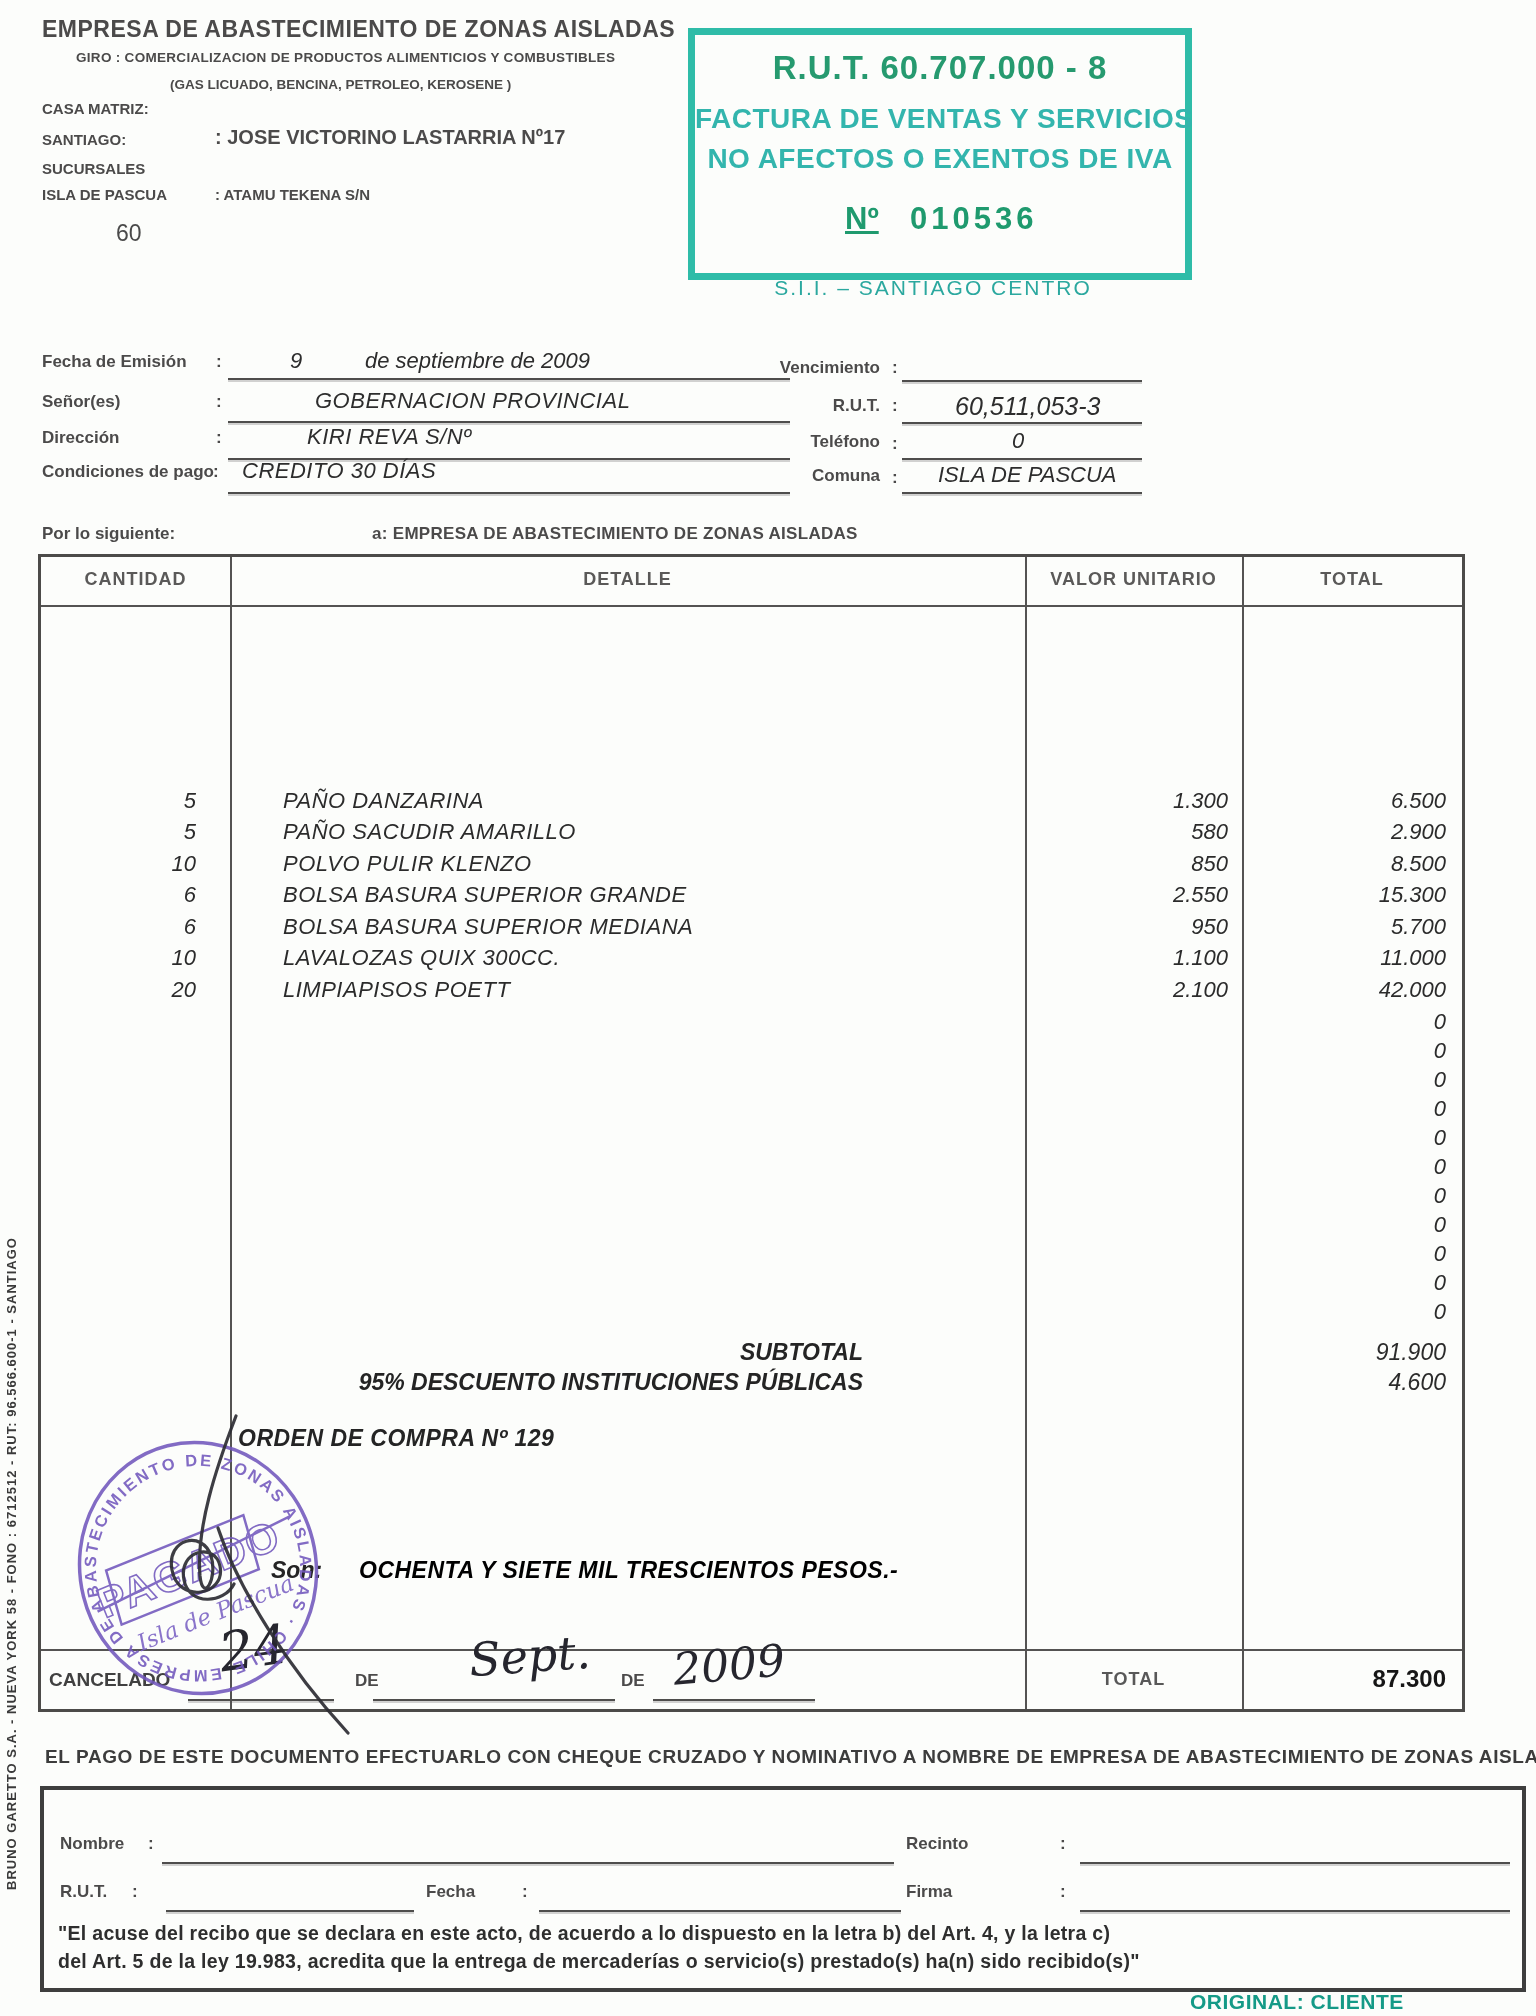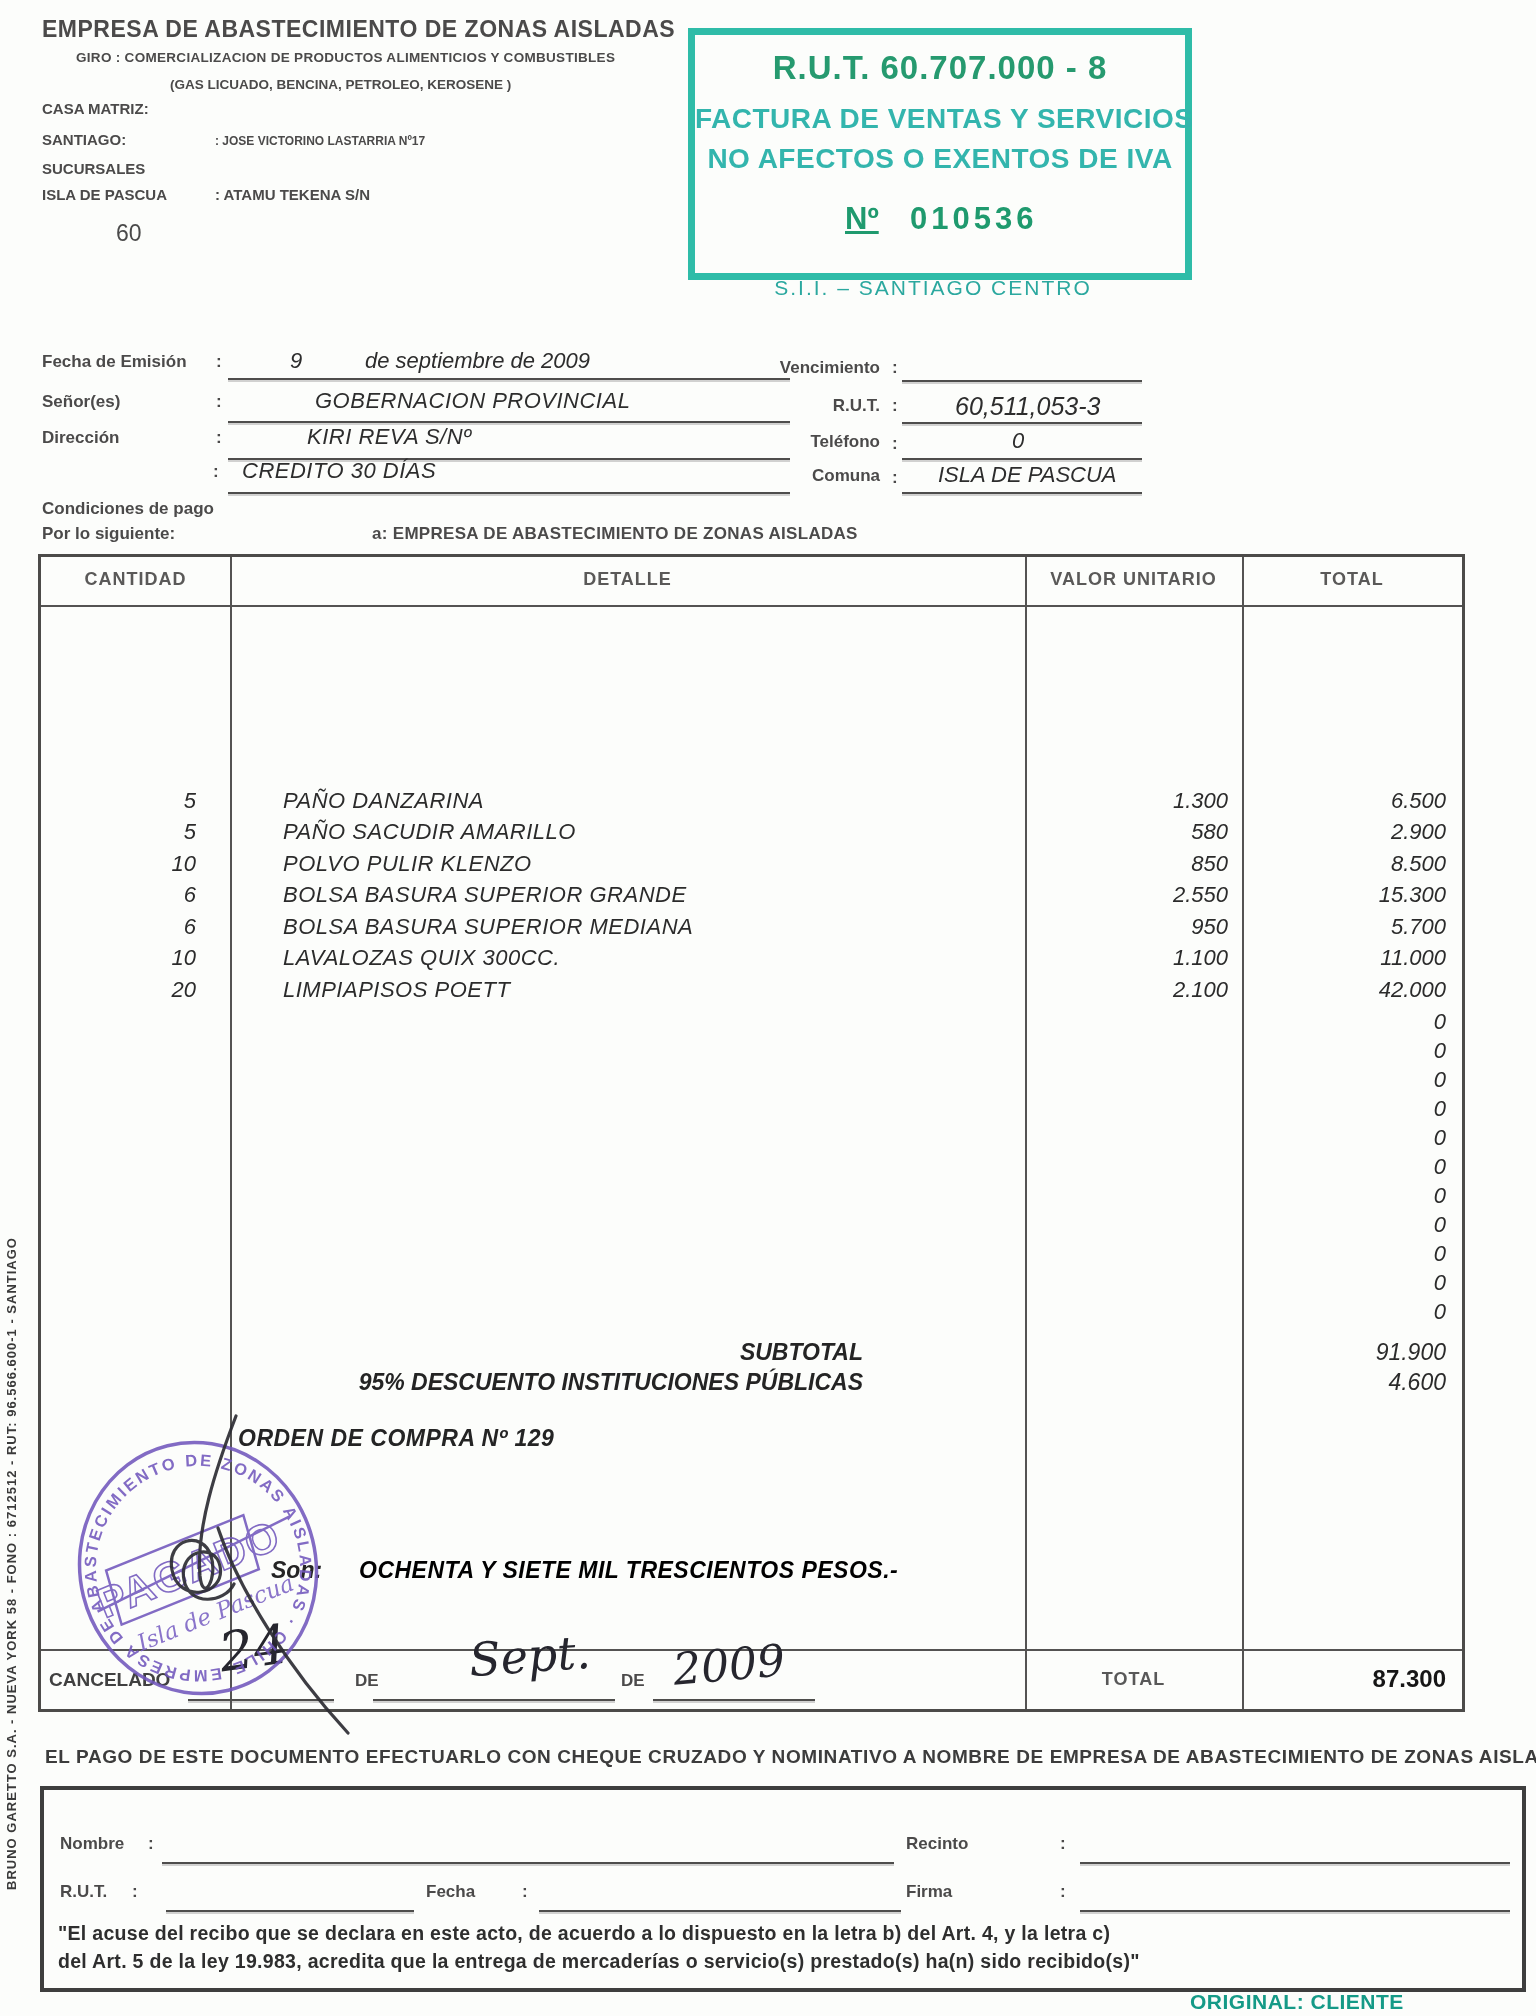--- a/index.html
+++ b/index.html
@@ -26,21 +26,21 @@
   .nowrap{white-space:nowrap;}
 </style>
 </head>
 <body>
 
 <div class="abs lbl" style="left:42px;top:16px;font-size:23px;letter-spacing:.5px;">EMPRESA DE ABASTECIMIENTO DE ZONAS AISLADAS</div>
 <div class="abs lbl" style="left:76px;top:50px;font-size:13.5px;letter-spacing:.3px;">GIRO : COMERCIALIZACION DE PRODUCTOS ALIMENTICIOS Y COMBUSTIBLES</div>
 <div class="abs lbl" style="left:170px;top:77px;font-size:13.5px;">(GAS LICUADO, BENCINA, PETROLEO, KEROSENE )</div>
 <div class="abs lbl" style="left:42px;top:100px;font-size:15px;">CASA MATRIZ:</div>
 <div class="abs lbl" style="left:42px;top:131px;font-size:15px;">SANTIAGO:</div>
-<div class="abs lbl" style="left:215px;top:134px;font-size:12px;">:  JOSE VICTORINO LASTARRIA Nº17</div>
+<div class="abs lbl" style="left:215px;top:126px;font-size:20px;">:  JOSE VICTORINO LASTARRIA Nº17</div>
 <div class="abs lbl" style="left:42px;top:160px;font-size:15px;">SUCURSALES</div>
 <div class="abs lbl" style="left:42px;top:186px;font-size:15px;">ISLA DE PASCUA</div>
 <div class="abs lbl" style="left:215px;top:186px;font-size:15px;">:  ATAMU TEKENA S/N</div>
 <div class="abs" style="left:116px;top:220px;font-size:23px;color:#4a4a4a;">60</div>
 
 <div class="abs" style="left:688px;top:28px;width:490px;height:238px;border:7px solid #2fbca8;">
   <div class="abs nowrap" style="left:0;right:0;top:14px;text-align:center;font-weight:bold;font-size:33px;color:#269a6f;letter-spacing:1px;">R.U.T.  60.707.000 - 8</div>
   <div class="abs nowrap" style="left:0;right:0;top:68px;text-align:center;font-weight:bold;font-size:28px;color:#33b5ad;letter-spacing:.5px;">FACTURA DE VENTAS Y SERVICIOS</div>
   <div class="abs nowrap" style="left:0;right:0;top:108px;text-align:center;font-weight:bold;font-size:28px;color:#33b5ad;letter-spacing:.5px;">NO AFECTOS O EXENTOS DE IVA</div>
   <div class="abs nowrap" style="left:150px;top:166px;font-weight:bold;font-size:31px;color:#1f9a6e;text-decoration:underline;">Nº</div>
@@ -57,21 +57,21 @@
 <div class="abs lbl" style="left:42px;top:392px;font-size:17px;">Señor(es)</div>
 <div class="abs lbl" style="left:216px;top:392px;font-size:17px;">:</div>
 <div class="abs val nowrap" style="left:315px;top:388px;font-size:22px;letter-spacing:.5px;">GOBERNACION PROVINCIAL</div>
 <div class="uline" style="left:228px;top:421px;width:562px;"></div>
 
 <div class="abs lbl" style="left:42px;top:428px;font-size:17px;">Dirección</div>
 <div class="abs lbl" style="left:216px;top:428px;font-size:17px;">:</div>
 <div class="abs val nowrap" style="left:307px;top:424px;font-size:22px;letter-spacing:.5px;">KIRI REVA S/Nº</div>
 <div class="uline" style="left:228px;top:458px;width:562px;"></div>
 
-<div class="abs lbl" style="left:42px;top:462px;font-size:17px;margin-top:37px;">Condiciones de pago</div>
+<div class="abs lbl" style="left:42px;top:462px;font-size:17px;">Condiciones de pago</div>
 <div class="abs lbl" style="left:213px;top:462px;font-size:17px;">:</div>
 <div class="abs val nowrap" style="left:242px;top:458px;font-size:22px;letter-spacing:.5px;">CREDITO 30 DÍAS</div>
 <div class="uline" style="left:228px;top:492px;width:562px;"></div>
 
 <div class="abs lbl" style="left:690px;top:358px;width:190px;text-align:right;font-size:17px;">Vencimiento</div>
 <div class="abs lbl" style="left:892px;top:358px;font-size:17px;">:</div>
 <div class="uline" style="left:902px;top:380px;width:240px;"></div>
 
 <div class="abs lbl" style="left:690px;top:396px;width:190px;text-align:right;font-size:17px;">R.U.T.</div>
 <div class="abs lbl" style="left:892px;top:396px;font-size:17px;">:</div>

